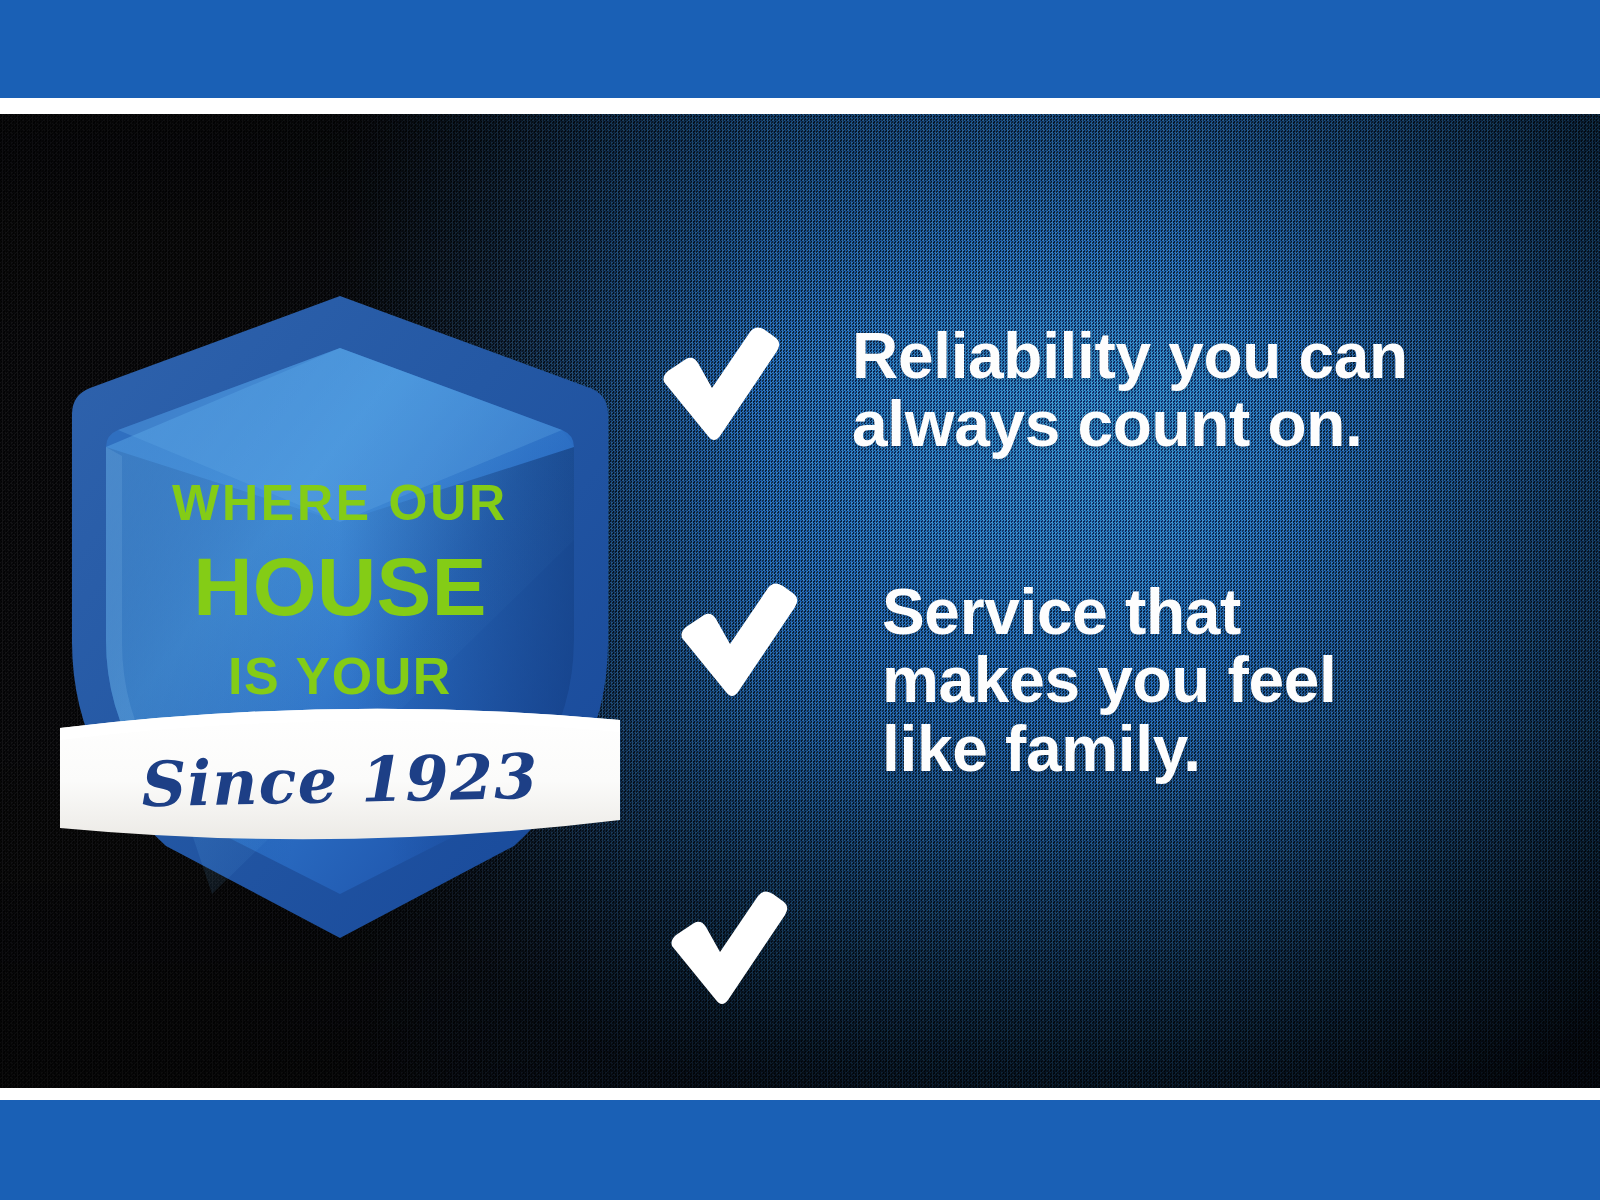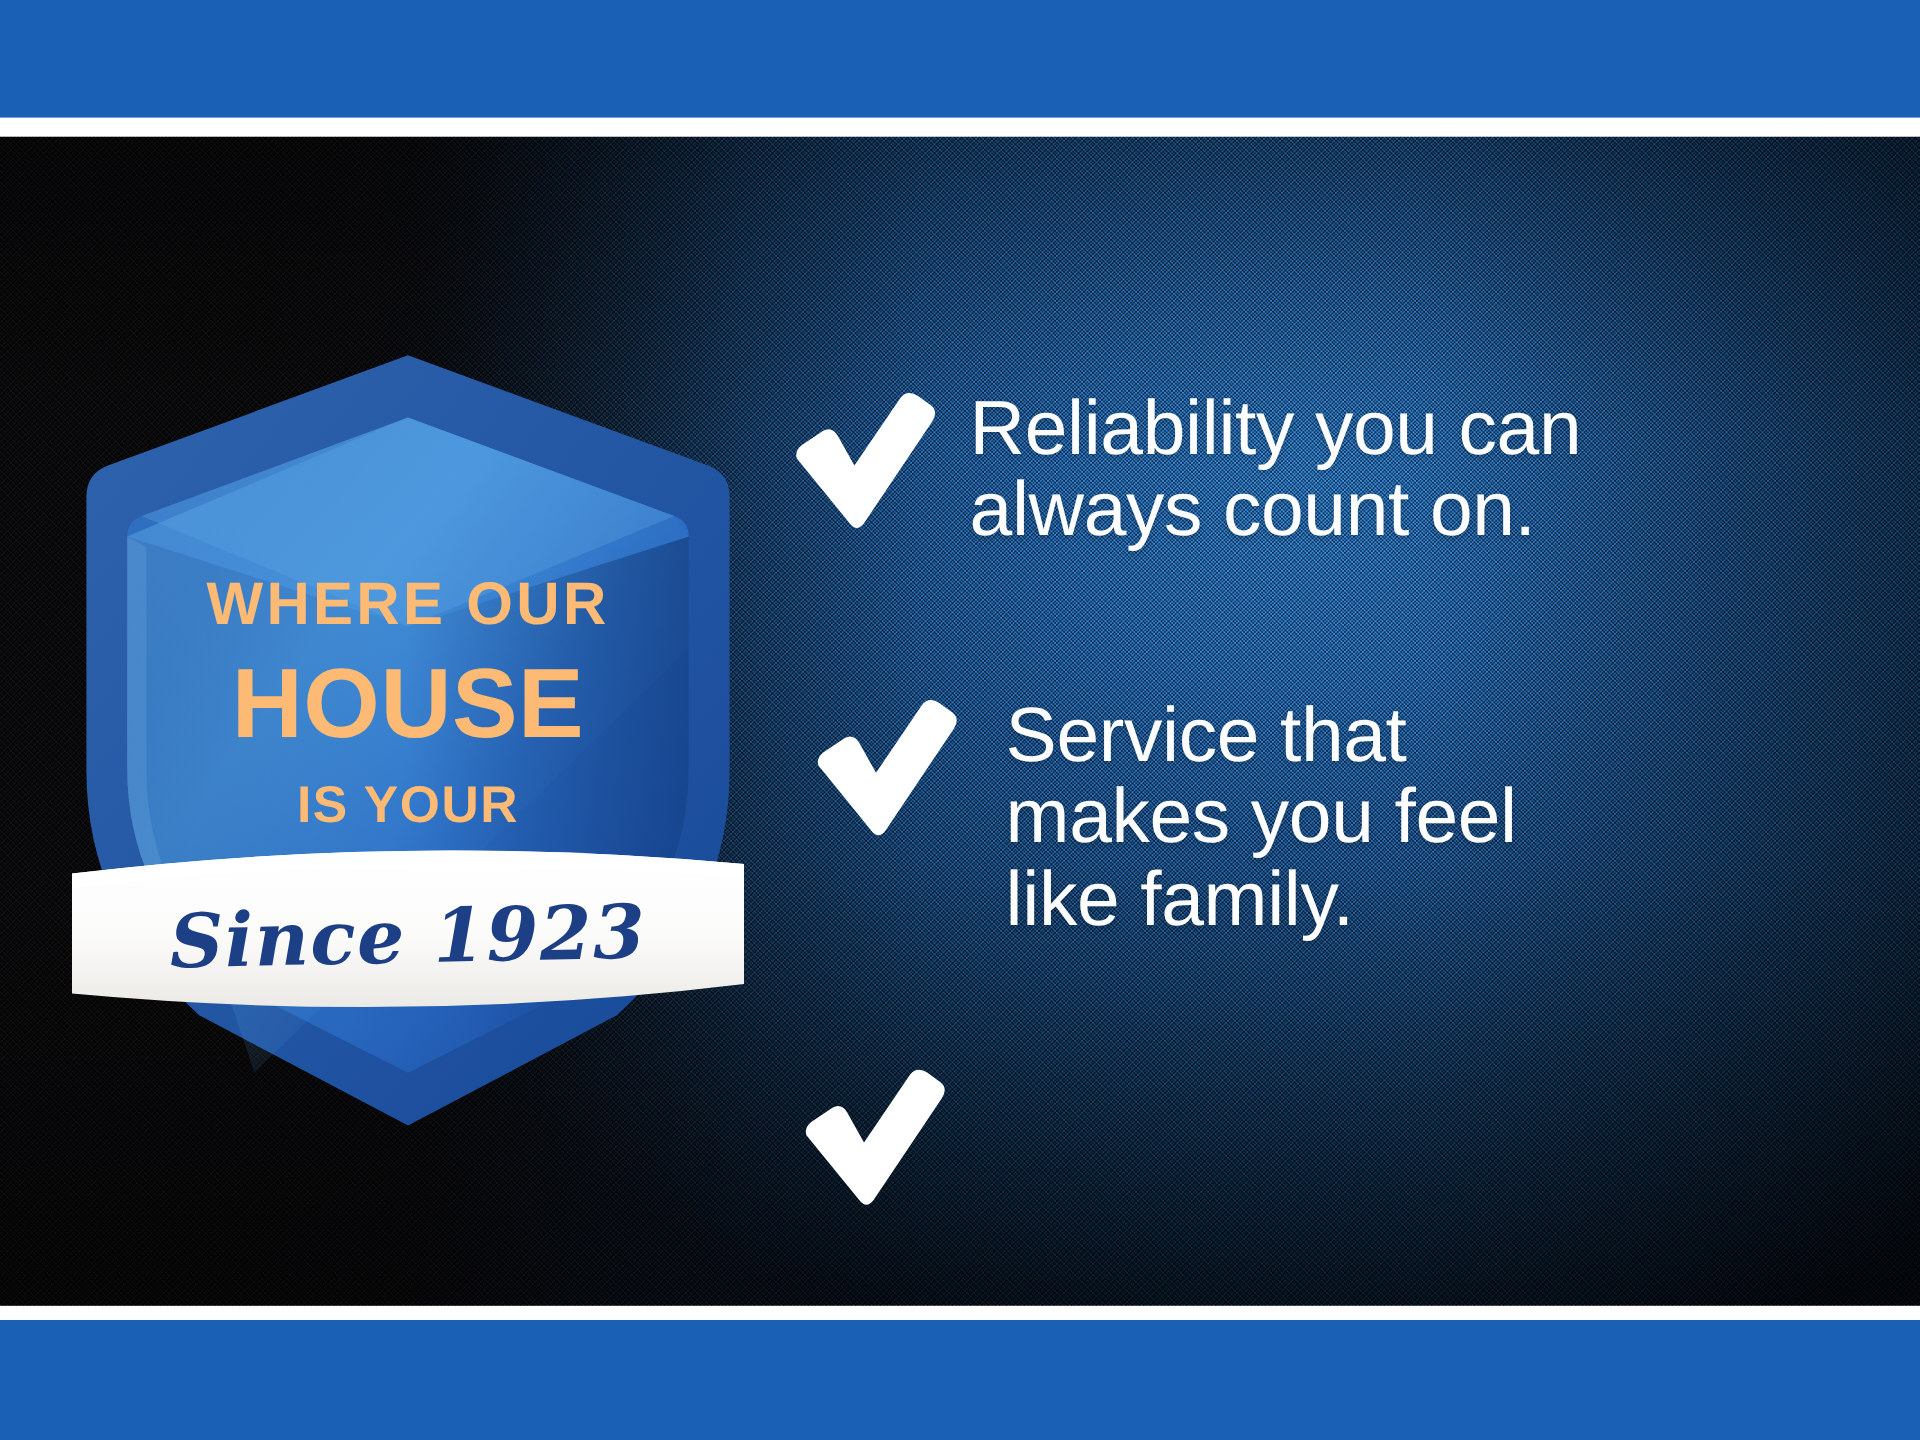--- a/index.html
+++ b/index.html
@@ -106,21 +106,21 @@
   }
   .shield-svg { display: block; width: 100%; height: 100%; overflow: visible; }
 
   
   #badge-text {
     position: absolute;
     left: 0;
     top: 0;
     width: 556px;
     text-align: center;
-    color: #fdba74;
+    color: #84cc16;
     pointer-events: none;
   }
   .lk {
     display: block;
     font-weight: 700;
     letter-spacing: 0.02em;
     text-transform: uppercase;
     line-height: 1;
     white-space: nowrap;
   }
@@ -128,21 +128,21 @@
     font-size: 50px;
     letter-spacing: 0.055em;
     margin-top: 188px;
   }
   #lk-house1 {
     font-size: 82px;
     letter-spacing: 0.005em;
     margin-top: 18px;
   }
   #lk-isyour {
-    font-size: 43px;
+    font-size: 52px;
     letter-spacing: 0.03em;
     margin-top: 22px;
   }
   #lk-house2 {
     font-size: 82px;
     letter-spacing: 0.005em;
     margin-top: 18px;
   }
 
   
@@ -192,26 +192,27 @@
   .check-icon {
     flex: 0 0 auto;
     width: 120px;
     height: 118px;
     margin-top: 4px;
   }
   .check-icon svg { display: block; width: 100%; height: 100%; }
 
   .bullet-text {
     color: #fdfdfd;
-    font-weight: 400;
+    font-weight: 700;
     font-size: 64px;
     line-height: 1.07;
     letter-spacing: -0.005em;
     white-space: pre-line;
     text-shadow: 0 2px 6px rgba(0,0,0,0.22);
+    padding-left: 44px;
   }
   #bullet-1 .bullet-text { margin-left: 12px; }
   #bullet-2 .bullet-text { margin-left: 8px; }
 </style>
 </head>
 <body>
 
 <div id="canvas">
 
   <div id="top-bar" class="brand-bar"></div>

